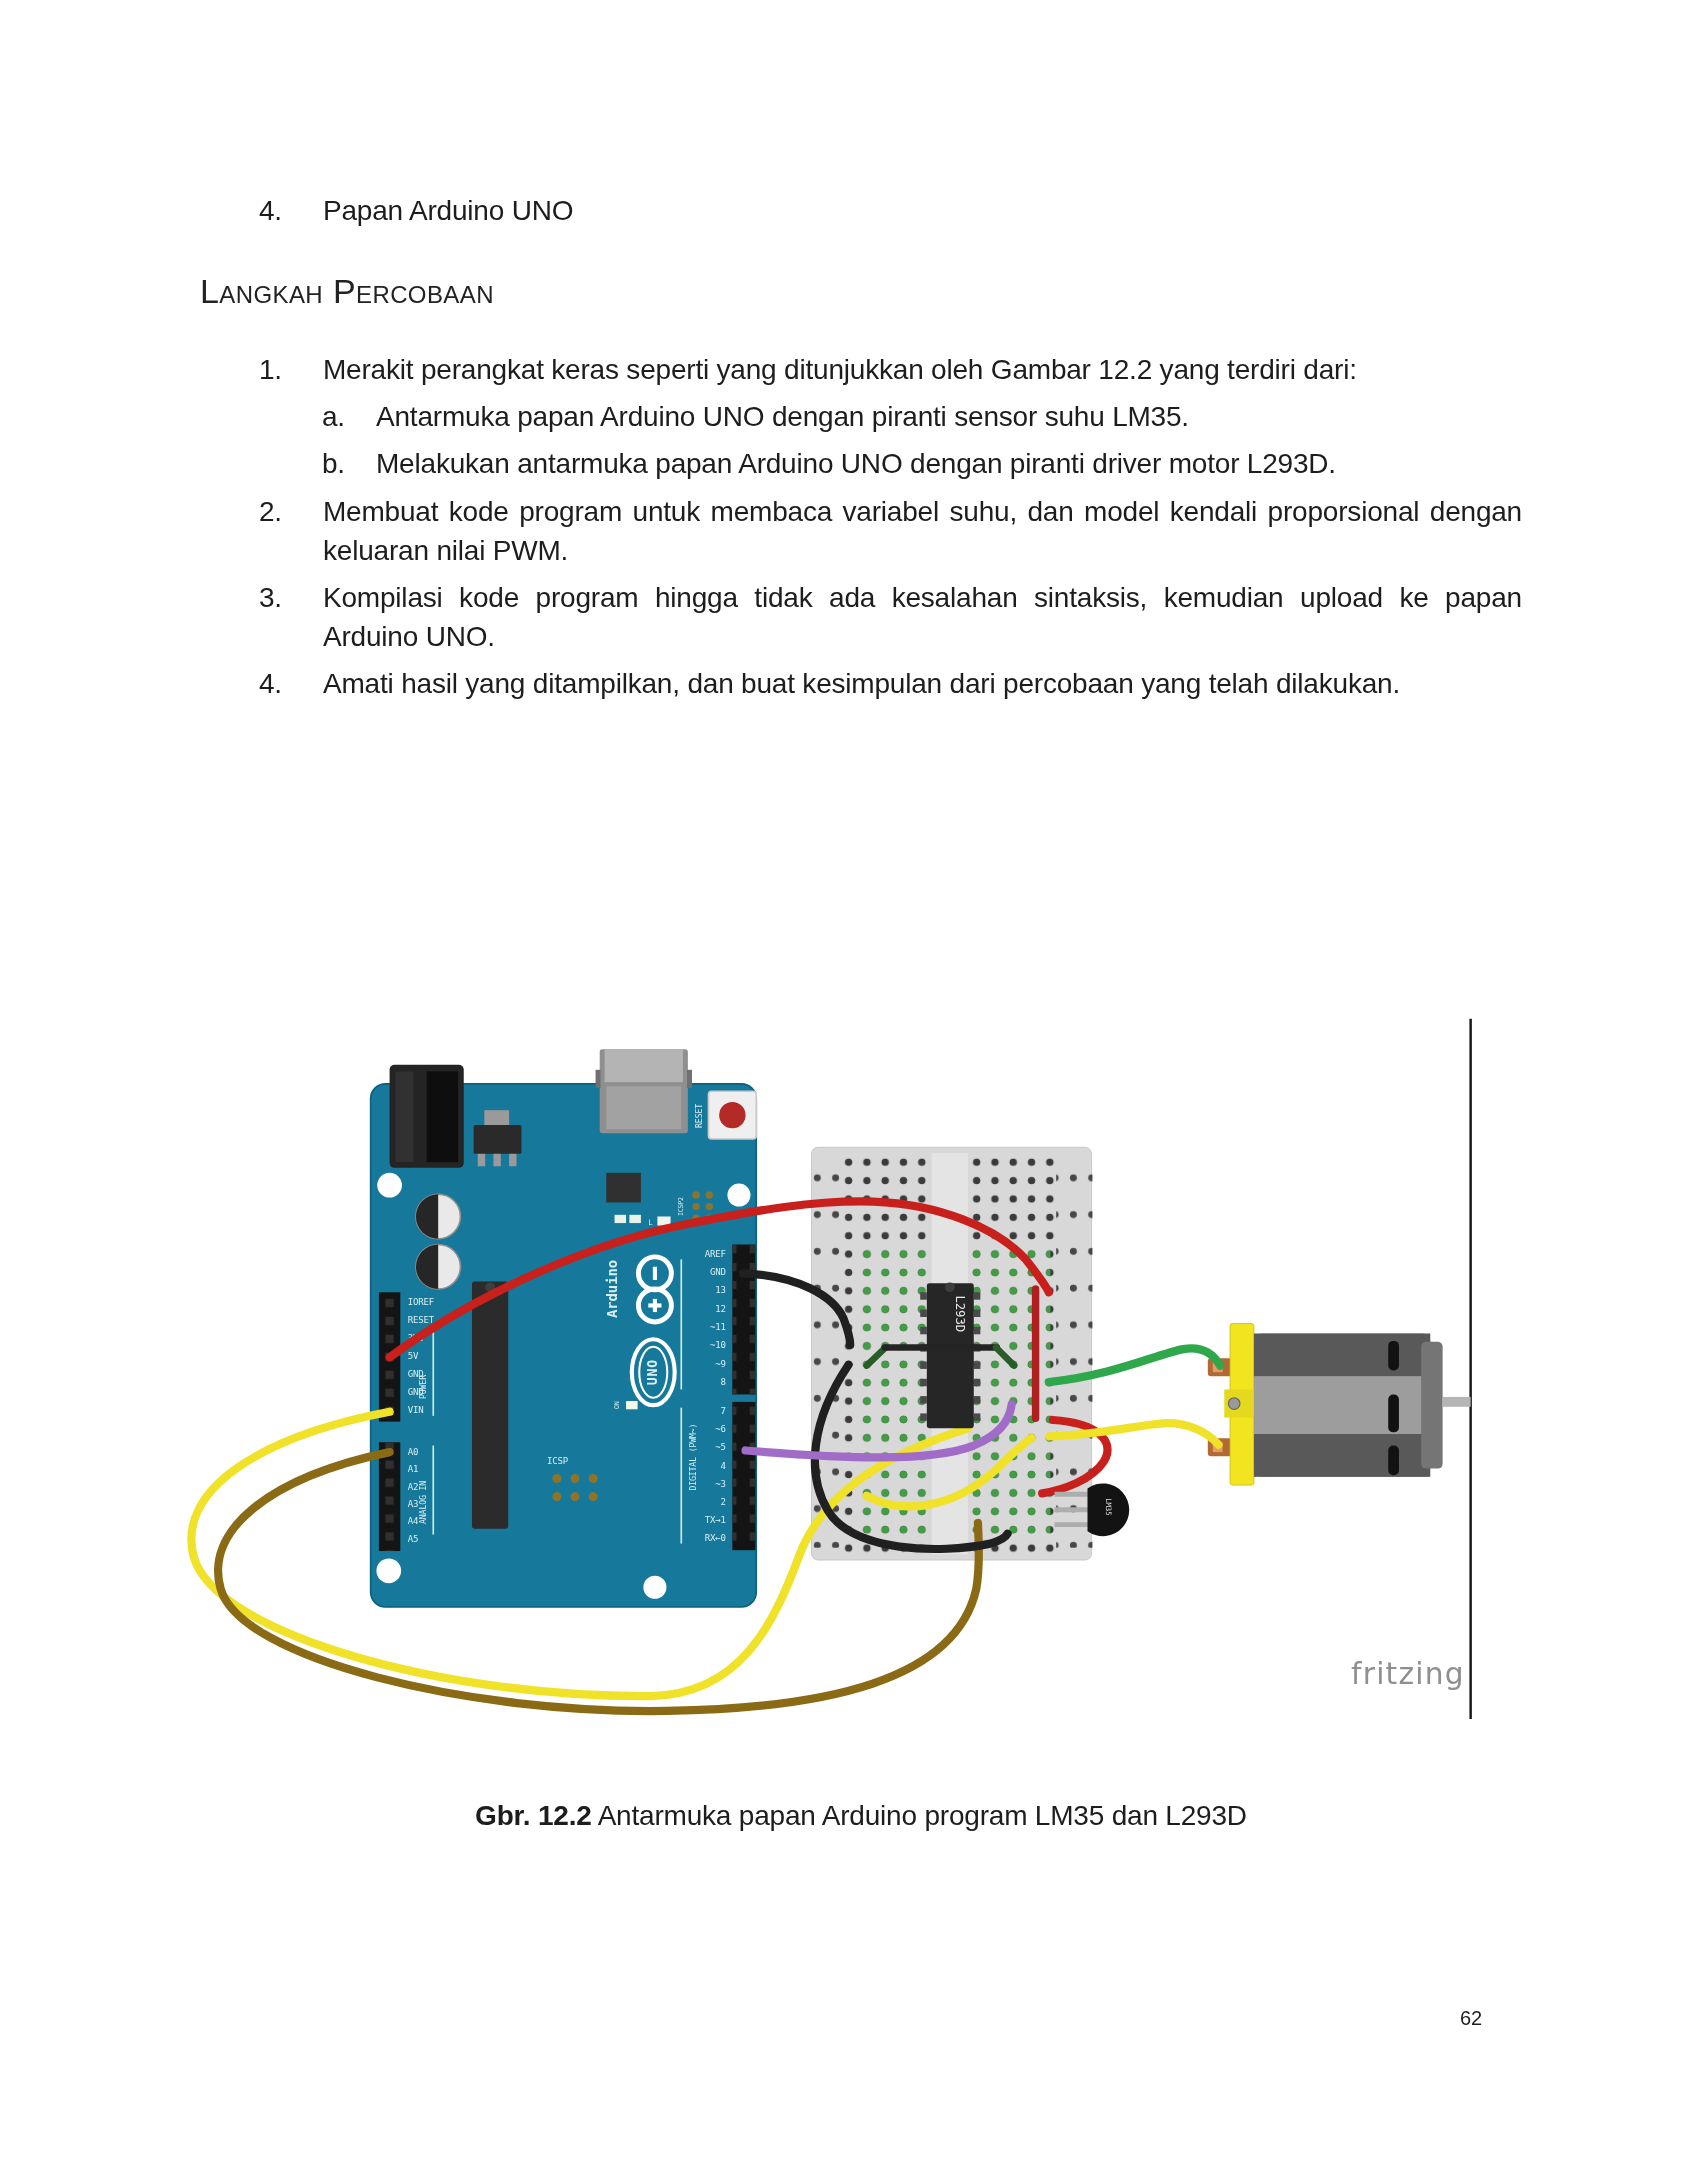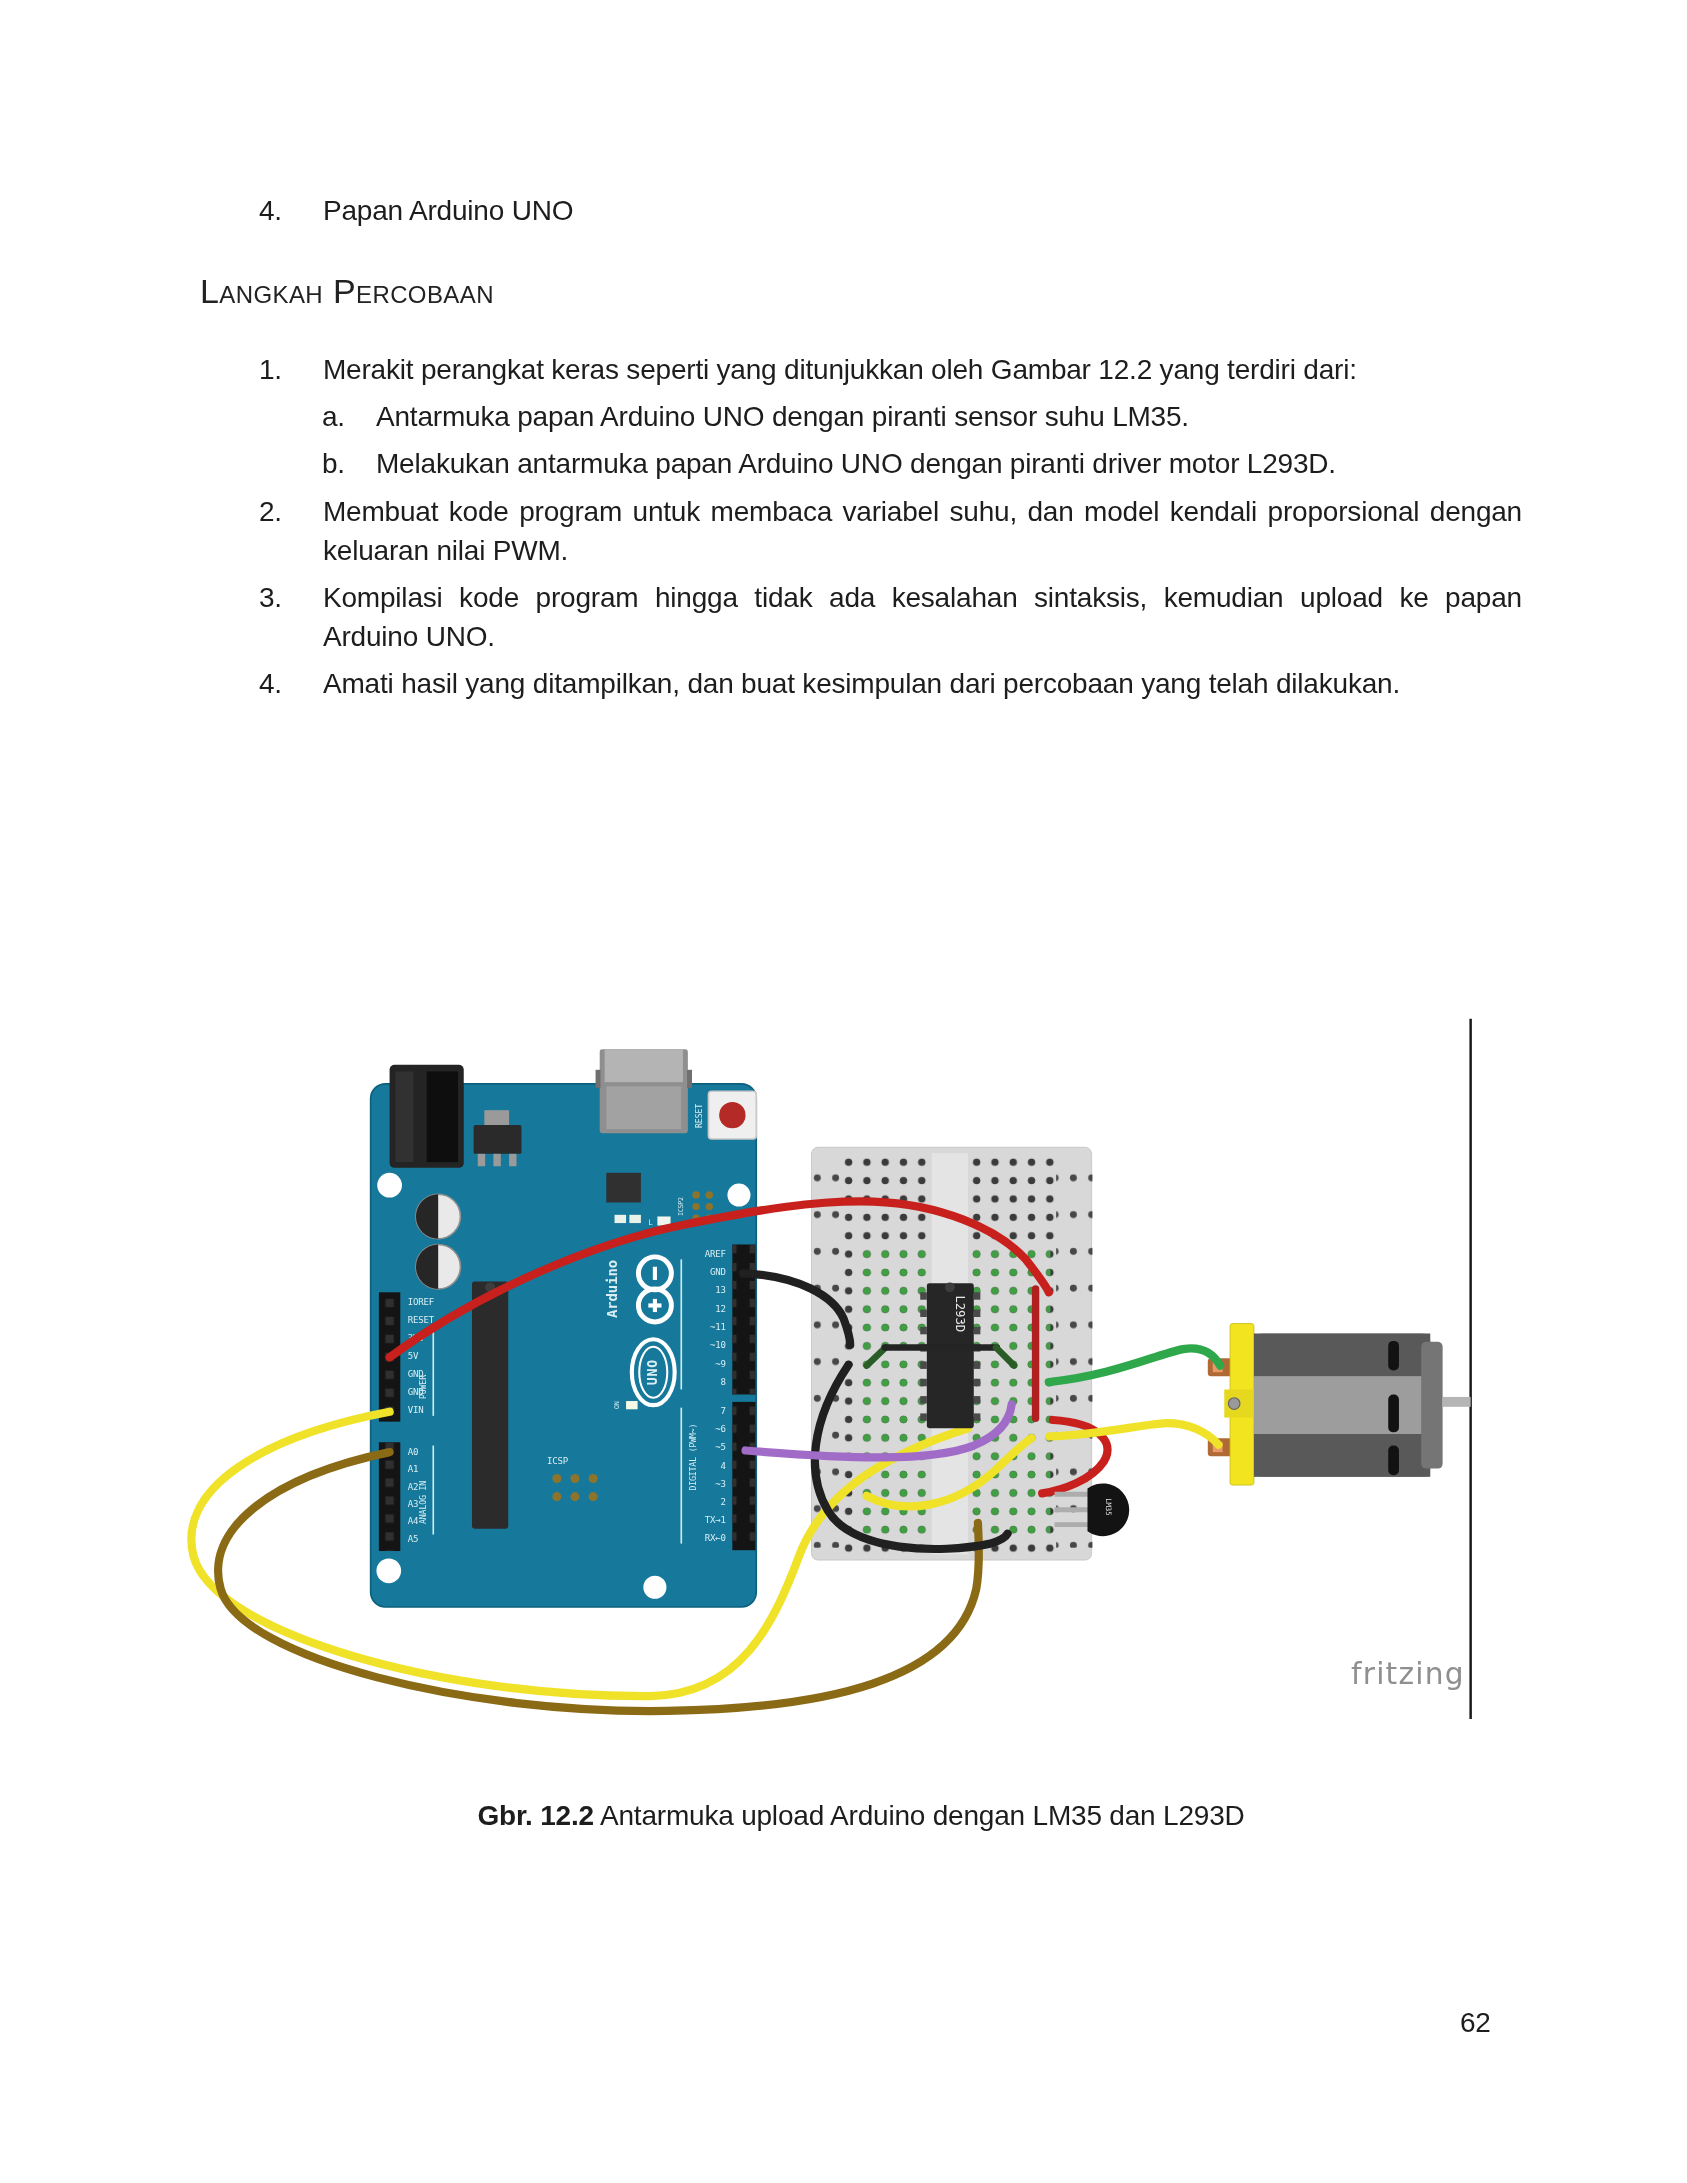--- a/index.html
+++ b/index.html
@@ -12,21 +12,21 @@
   .just{text-align:justify;}
   .item4-body{margin-left:124px;width:1199px;margin-top:26px;}
   .heading{margin:41px 0 0 0;font-size:34px;font-weight:400;font-variant:small-caps;
            letter-spacing:0.4px;line-height:41px;color:#222;}
   .intro{margin:8.2px 0 0 55px;width:1267px;text-indent:55px;}
   .steps{margin-top:38px;}
   .steps .row{margin-bottom:8.2px;}
   .row.substep .num{margin-left:122px;width:54px;}
   .caption{position:absolute;left:200px;top:1800px;width:1322px;text-align:center;font-size:28px;}
   .caption b{font-weight:700;}
-  .pagenum{position:absolute;left:1460px;top:2007px;font-size:28px;}
+  .pagenum{position:absolute;left:1460px;top:2007px;font-size:20px;}
   .figure{position:absolute;left:280px;top:1012px;width:1203px;height:713px;overflow:visible;}
   .figure svg,{overflow:visible;}
   svg{overflow:visible;}
   .silk{fill:#d9eef3;font-family:"DejaVu Sans Mono",monospace;}
   .wm{fill:#8f8f8f;font-family:"DejaVu Sans",sans-serif;letter-spacing:1.5px;}
   p{margin:0;}
 </style>
 </head>
 <body>
 
@@ -333,18 +333,18 @@
         <line x1="940" y1="622" x2="985" y2="622"></line>
       </g>
       <path d="M 980 578 A 32 32 0 1 1 980 630 Z" fill="#131313"></path>
       <text font-size="9" fill="#dddddd" font-family="DejaVu Sans Mono, monospace" transform="rotate(90 1002 590)" x="1002" y="590">LM35</text>
     </g>
 
     <text class="wm" font-size="36" x="1438" y="815" text-anchor="end">fritzing</text>
   </svg>
 
   <div class="caption">
-    <b>Gbr. 12.2</b><span> Antarmuka upload Arduino dengan LM35 dan L293D</span>
+    <b>Gbr. 12.2</b><span> Antarmuka papan Arduino program LM35 dan L293D</span>
   </div>
 
   <div class="pagenum">62</div>
 </div>
 
 
 </body></html>

